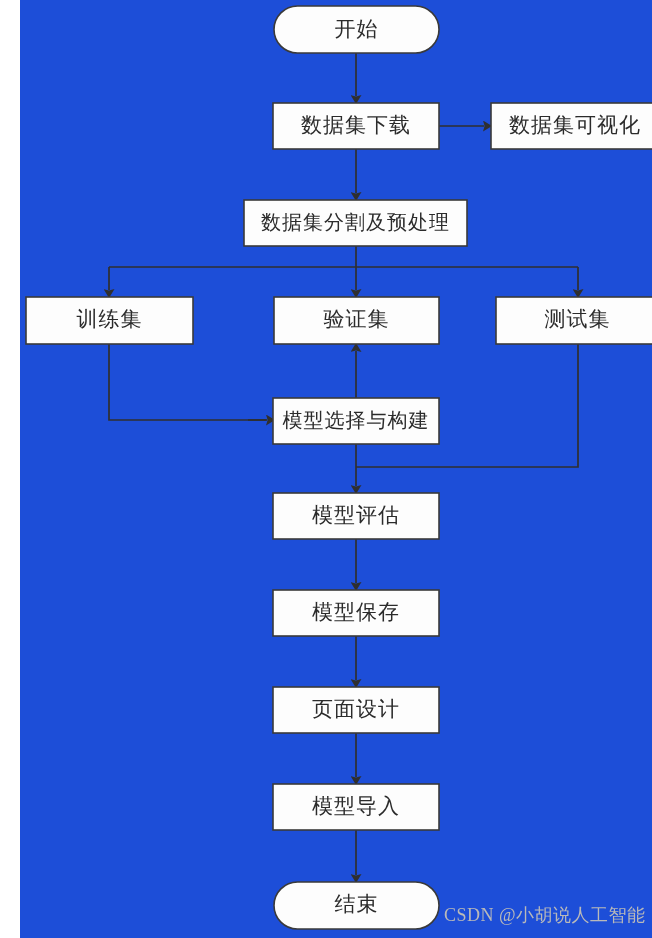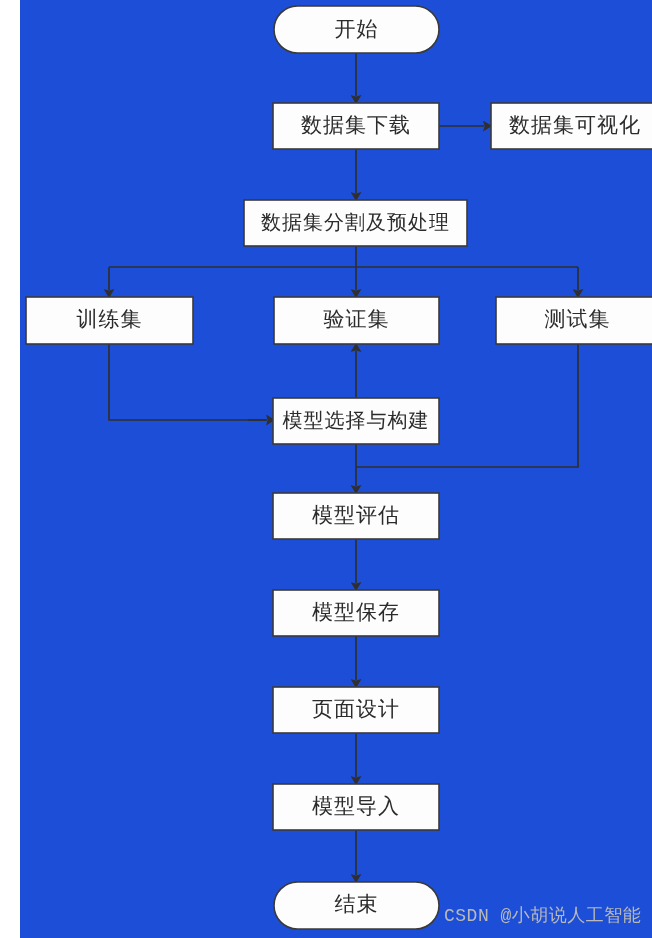--- a/index.html
+++ b/index.html
@@ -53,21 +53,21 @@
     dominant-baseline: middle;
     letter-spacing: 1px;
   }
   .node-label.small {
     font-size: 20px;
   }
   .watermark {
     position: absolute;
     left: 428px;
     top: 903px;
-    font-family: Liberation Mono, monospace;
+    font-family: Liberation Serif, serif;
     font-size: 18px;
     color: #b9b9b9;
     white-space: nowrap;
     letter-spacing: 0.5px;
   }
 </style>
 </head>
 <body>
 
 <div id="canvas">

